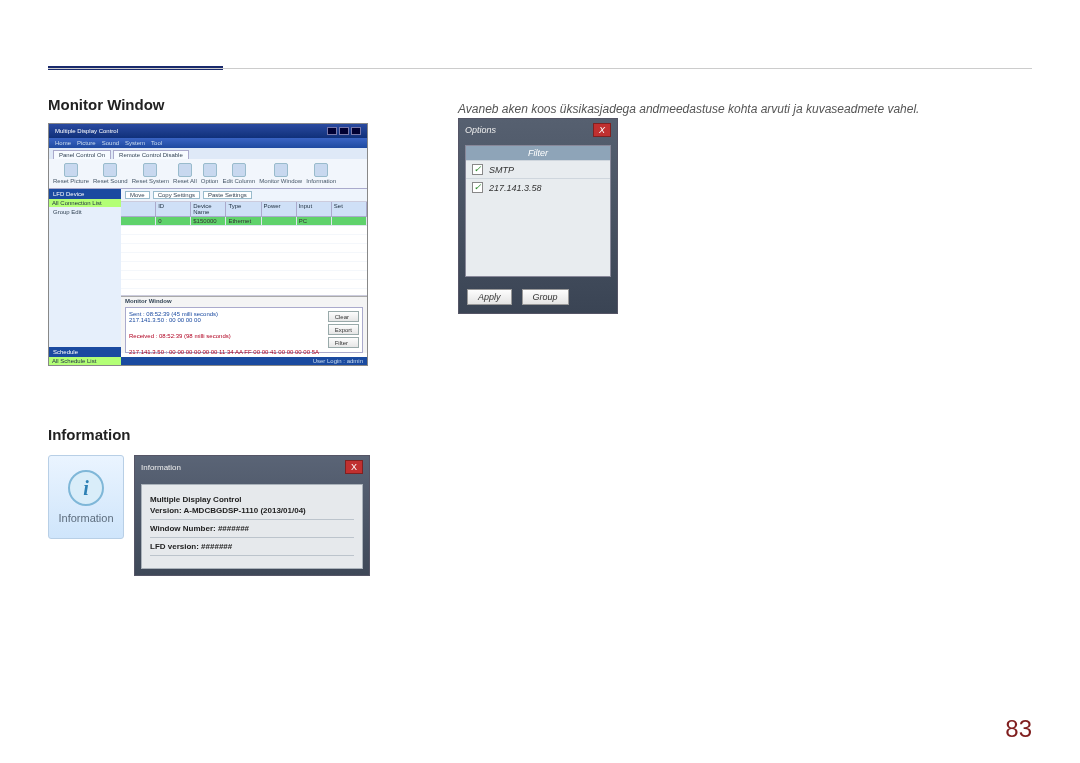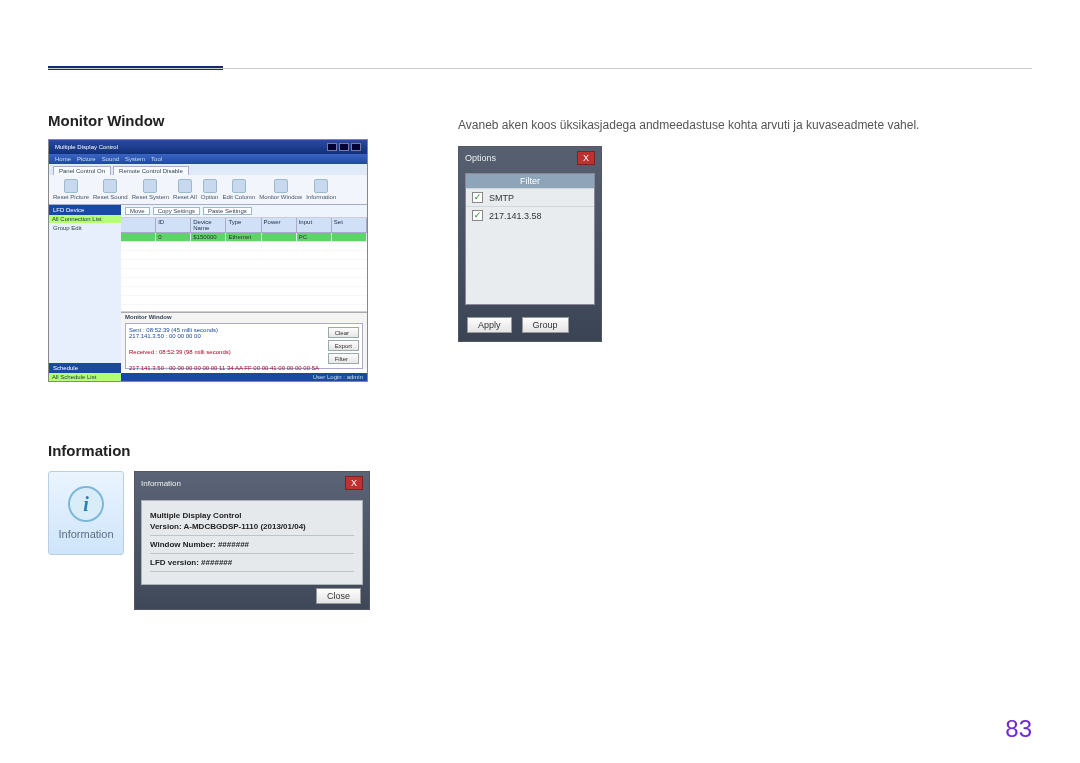--- a/index.html
+++ b/index.html
@@ -18,27 +18,27 @@
     background: #ccc;
   }
   .top-accent {
     position: absolute;
     top: 66px; left: 48px;
     width: 175px; height: 4px;
     background: #1a2a6c;
   }
   .page {
     position: absolute;
-    top: 112px; left: 48px;
+    top: 96px; left: 48px;
     width: 984px;
     display: flex;
     gap: 80px;
   }
   .col-left { width: 330px; }
-  .col-right { flex: 1; padding-top: 4px; }
+  .col-right { flex: 1; padding-top: 4px; font-style: italic; }
   h2.section {
     font-size: 15px;
     font-weight: bold;
     color: #222;
     margin-bottom: 10px;
   }
   .desc { font-size: 12px; color: #555; line-height: 1.5; }
   .bullet-row { margin-top: 8px; }
   .bullet { font-size: 12px; color: #555; }
   
@@ -96,26 +96,26 @@
   .mon-panel { background:#f4f4f4; border-top:1px solid #aaa; }
   .mon-title { color:#345; padding:1px 4px; font-weight:bold; }
   .mon-body { background:#fff; border:1px solid #aac; margin:2px 4px 4px; padding:3px; position:relative; height:46px; }
   .mon-sent { color:#1a4aa0; }
   .mon-recv { color:#b00020; margin-top:10px; }
   .mon-btns { position:absolute; right:3px; top:3px; display:flex; flex-direction:column; gap:2px; }
   .mon-btns .mb { background:linear-gradient(#fdfdfd,#e6e6e6); border:1px solid #9aa; color:#333; padding:0 6px; height:11px; line-height:10px; }
   .status-bar { background:#1a4aa0; color:#cde; text-align:right; padding:1px 4px; }
   
   .filter-dlg {
-    width: 144px;
+    width: 160px;
     background: linear-gradient(#566070,#3a4454);
     border:1px solid #556;
     font-size:9px;
     color:#eee;
-    margin-top: 12px;
+    margin-top: 0;
   }
   .dlg-title { display:flex; justify-content:space-between; align-items:center; padding:4px 6px; }
   .dlg-x { width:18px; height:14px; background:#c03030; color:#fff; display:flex; align-items:center; justify-content:center; border:1px solid #802020; font-size:9px; }
   .filter-box { background:#e8ecef; margin:4px 6px; border:1px solid #889; color:#333; }
   .filter-head { background:#8ea4b8; color:#fff; text-align:center; padding:2px 0; }
   .filter-row { display:flex; align-items:center; gap:6px; padding:3px 6px; border-top:1px solid #cfd6dd; }
   .chk { width:11px; height:11px; border:1px solid #888; background:#fff; color:#2a8a2a; font-size:9px; line-height:9px; text-align:center; }
   .filter-sp { height:80px; }
   .dlg-btns { display:flex; gap:10px; justify-content:flex-start; padding:8px; }
   .btn { background:linear-gradient(#fdfdfd,#e4e4e4); border:1px solid #999; color:#333; padding:2px 10px; font-size:9px; }
@@ -144,21 +144,21 @@
     font-size:8px;
     color:#eee;
   }
   .info-body { background:#e6e9ec; color:#222; margin:6px; padding:8px; border:1px solid #aab2ba; }
   .info-body .line { margin:2px 0; }
   .info-body .bold { font-weight:bold; }
   .info-sep { height:1px; background:#bcc4cc; margin:4px 0; }
   .info-btn-row { text-align:right; padding:0 8px 8px; }
   .page-num {
     position:absolute; right:48px; bottom:20px;
-    font-size:24px; color:#6d28d9;
+    font-size:24px; color:#7f1d1d;
   }
 </style>
 </head>
 <body>
 
 <div class="top-accent"></div>
 <div class="top-line"></div>
 
 <div class="page">
 
@@ -295,23 +295,20 @@
           </div>
           <div class="info-body">
             <div class="line bold">Multiple Display Control</div>
             <div class="line bold">Version: A-MDCBGDSP-1110 (2013/01/04)</div>
             <div class="info-sep"></div>
             <div class="line bold">Window Number: #######</div>
             <div class="info-sep"></div>
             <div class="line bold">LFD version: #######</div>
             <div class="info-sep"></div>
           </div>
-          <div class="info-btn-row">
-            <span class="btn">Close</span>
-          </div>
         </div>
       </div>
     </div>
   </div>
 
   <div class="col-right">
     <div class="desc">Avaneb aken koos üksikasjadega andmeedastuse kohta arvuti ja kuvaseadmete vahel.</div>
 
     <div class="filter-dlg">
       <div class="dlg-title">

